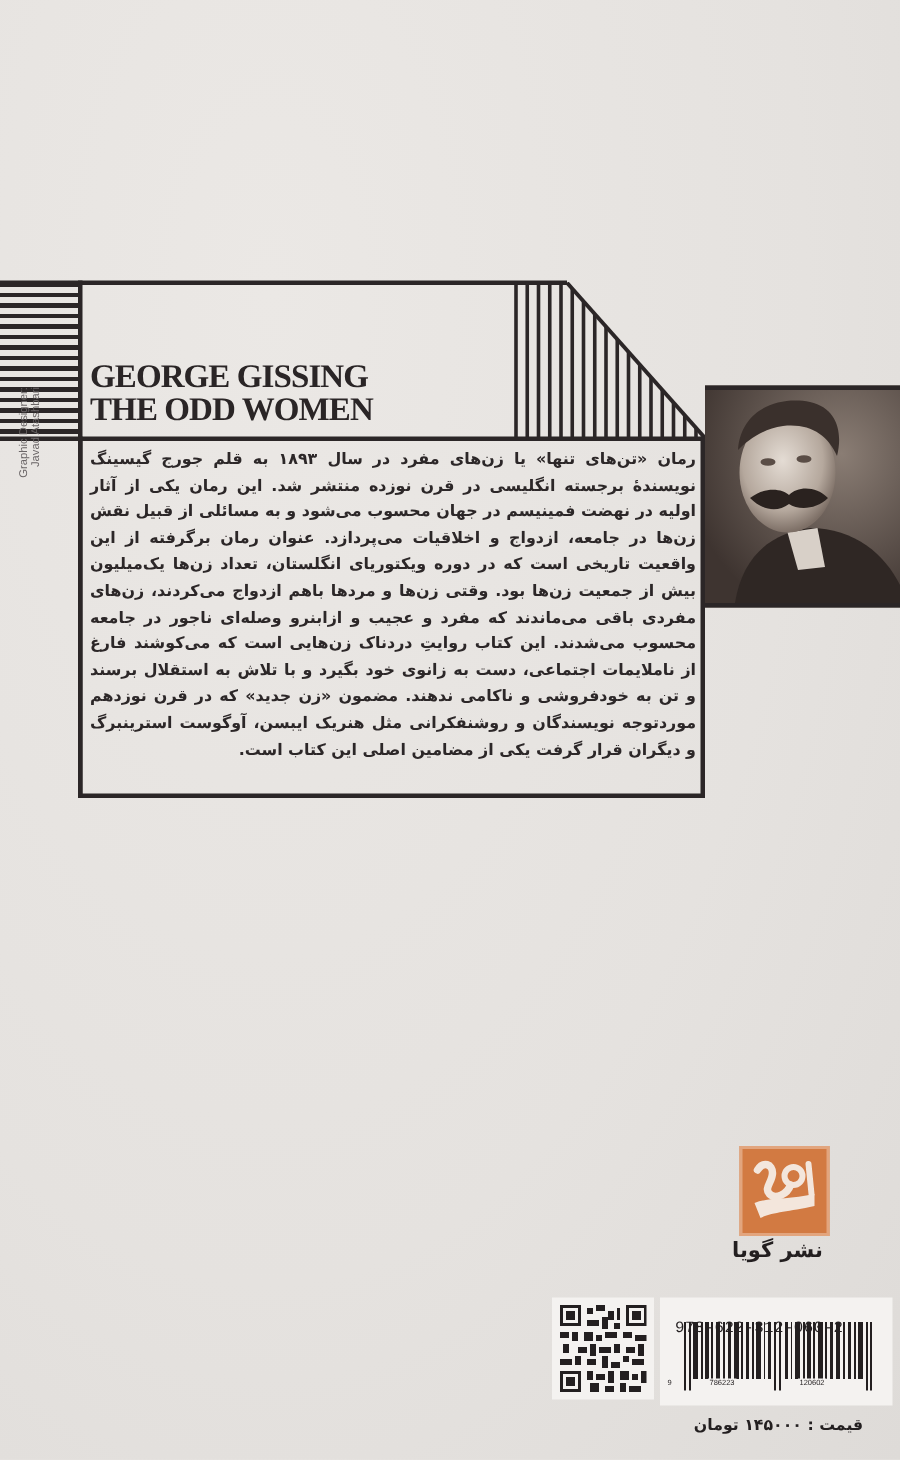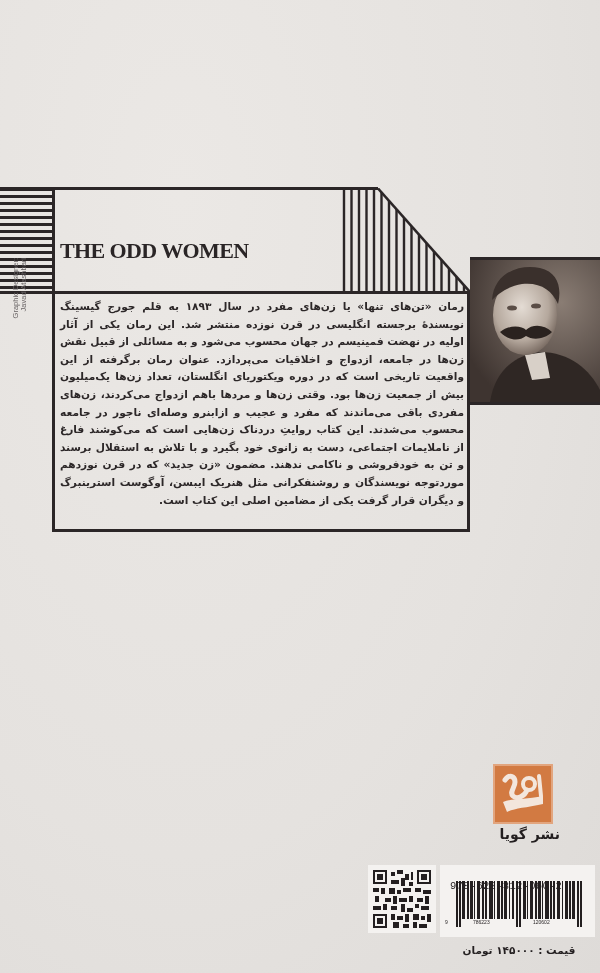--- a/index.html
+++ b/index.html
@@ -56,21 +56,21 @@
       background: #4a403b; overflow: hidden;
       border-top: 3px solid #2b2627; border-bottom: 3px solid #2b2627; box-sizing: border-box;
     }
 
     
     .logo {
       left: 493px; top: 764px; width: 60px; height: 60px;
       background: #d27a42; border: 2px solid #e2a57e; box-sizing: border-box;
     }
     .publisher-name {
-      left: 488px; top: 826px; width: 72px; text-align: right; direction: rtl;
+      left: 488px; top: 826px; width: 72px; text-align: left; direction: rtl;
       font-family: "DejaVu Sans", sans-serif; font-weight: bold; font-size: 14px; color: #231f20;
     }
 
     
     .qr {
       left: 368px; top: 865px; width: 68px; height: 68px; background: #f4f2f0;
       padding: 5px; box-sizing: border-box;
     }
     .barcode-box {
       left: 440px; top: 865px; width: 155px; height: 72px; background: #f4f2f0;
@@ -117,20 +117,21 @@
     <line x1="107" y1="0" x2="107" y2="104"></line>
       <line x1="114.5" y1="0" x2="114.5" y2="104"></line>
     <line x1="122" y1="0" x2="122" y2="104"></line>
   </g>
   <line x1="36" y1="0.5" x2="128" y2="104" stroke="#2b2627" stroke-width="2.6"></line>
 </svg>
 
 <div class="abs frame-bottom-line"></div>
 
 <div class="abs title-block">
+  <div class="title-line">GEORGE GISSING</div>
   <div class="title-line">THE ODD WOMEN</div>
 </div>
 
 <div class="abs designer">
   <div>Graphic Designer:</div>
   <div>Javad Atashbari</div>
 </div>
 
 <div class="abs text-box"></div>
 <div class="abs body-text">

